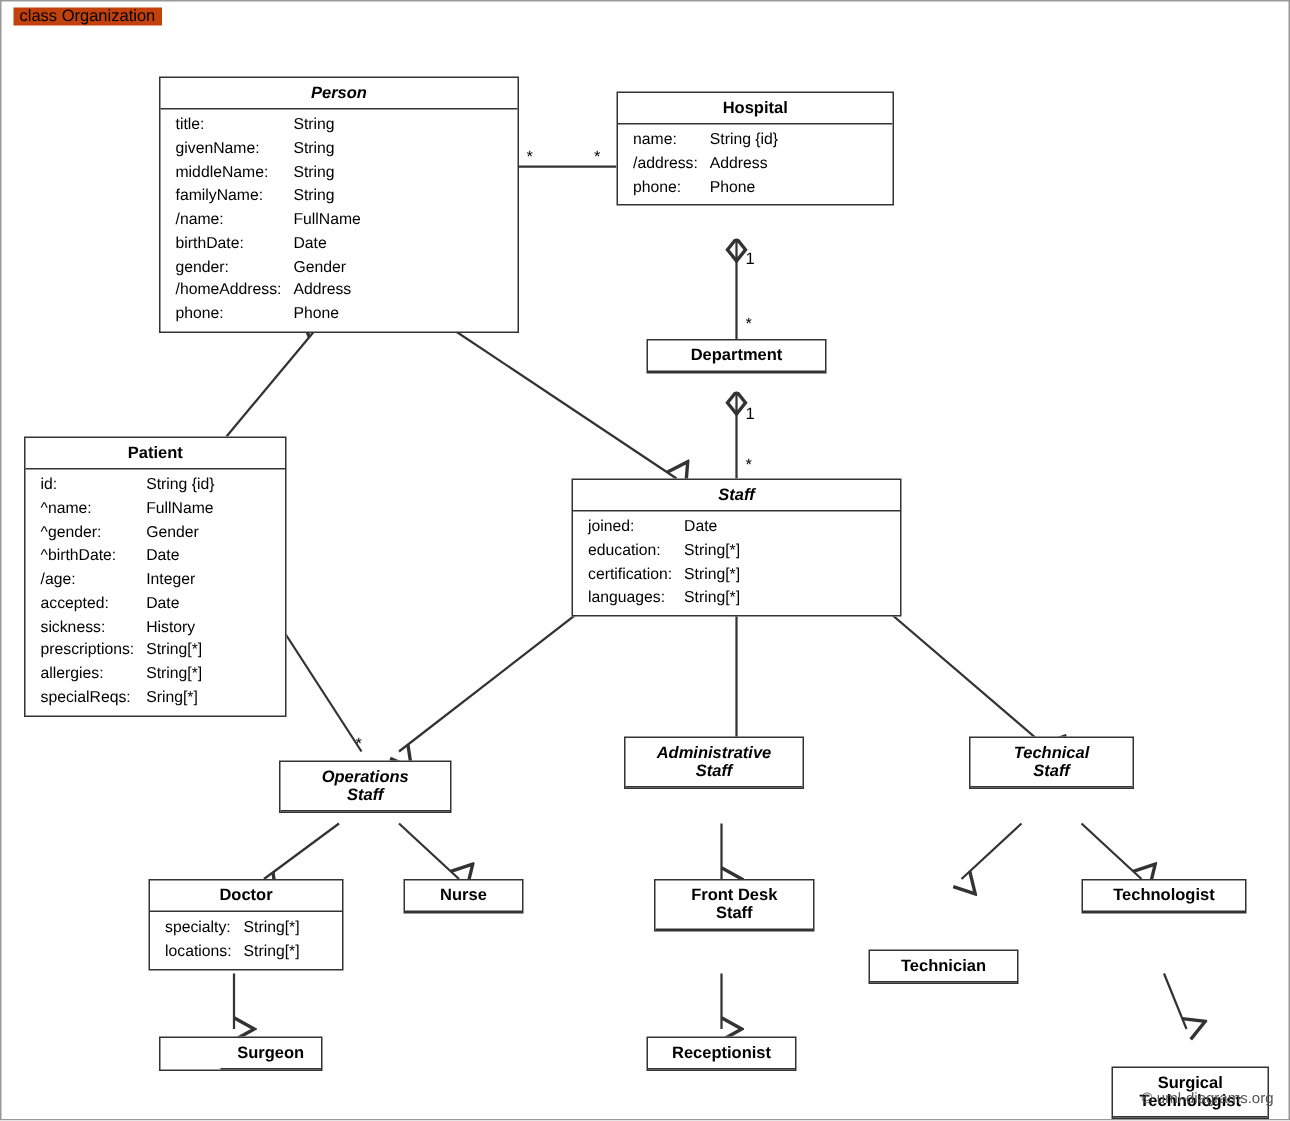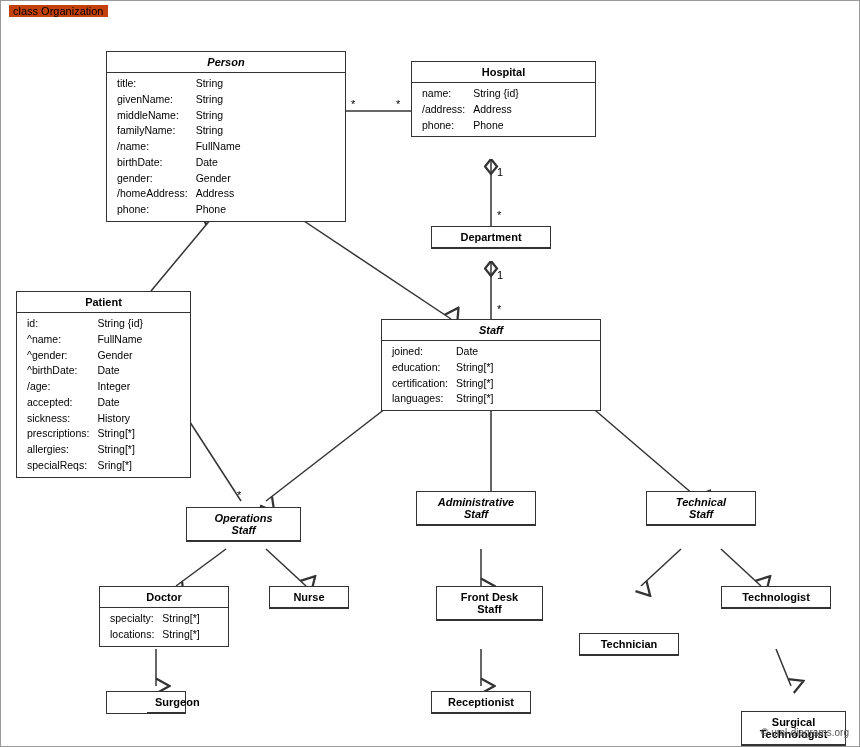--- a/index.html
+++ b/index.html
@@ -353,21 +353,21 @@
       <span>Technician</span>
     </div>
   </div>
 
   <div class="uml-class" style="left:720px; top:585px; width:110px;">
     <div class="class-header">
       <span>Technologist</span>
     </div>
   </div>
 
-  <div class="uml-class" style="left:105px; top:690px; width:80px;padding-left:40px;">
+  <div class="uml-class" style="left:105px; top:690px; width:109px;padding-left:40px;">
     <div class="class-header">
       <span>Surgeon</span>
     </div>
   </div>
 
   <div class="uml-class" style="left:430px; top:690px; width:100px;">
     <div class="class-header">
       <span>Receptionist</span>
     </div>
   </div>

